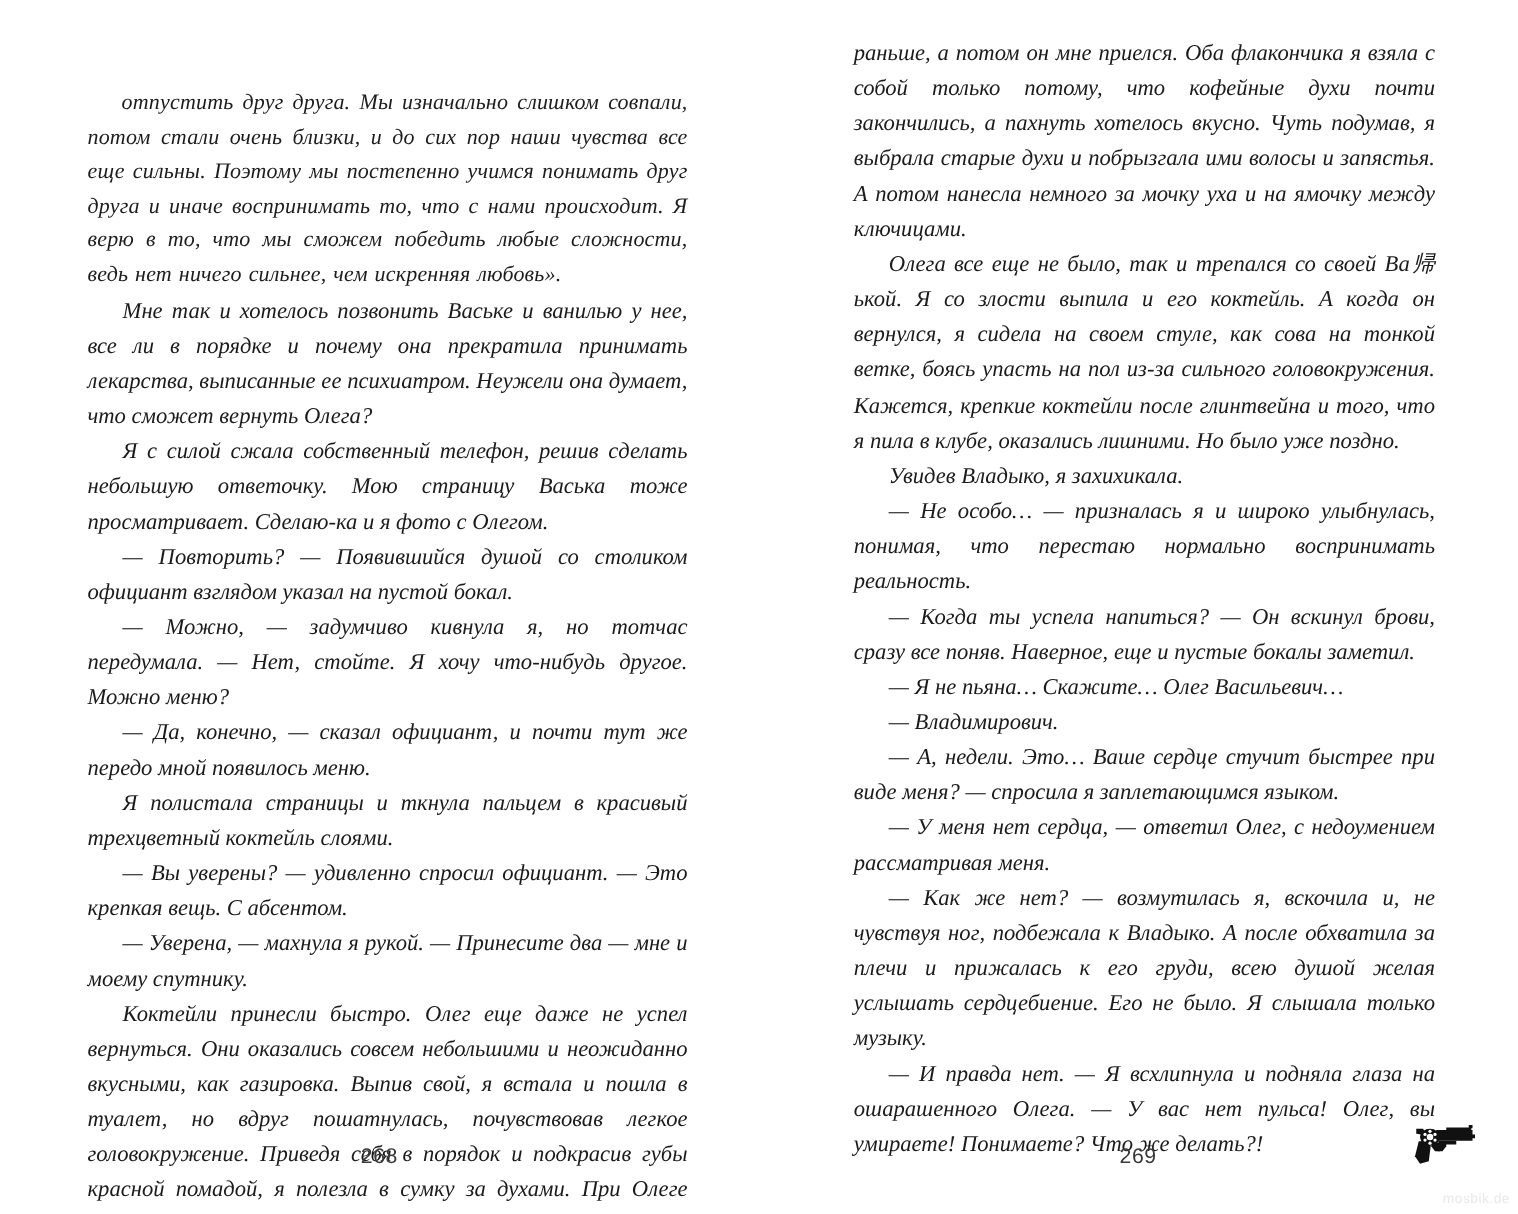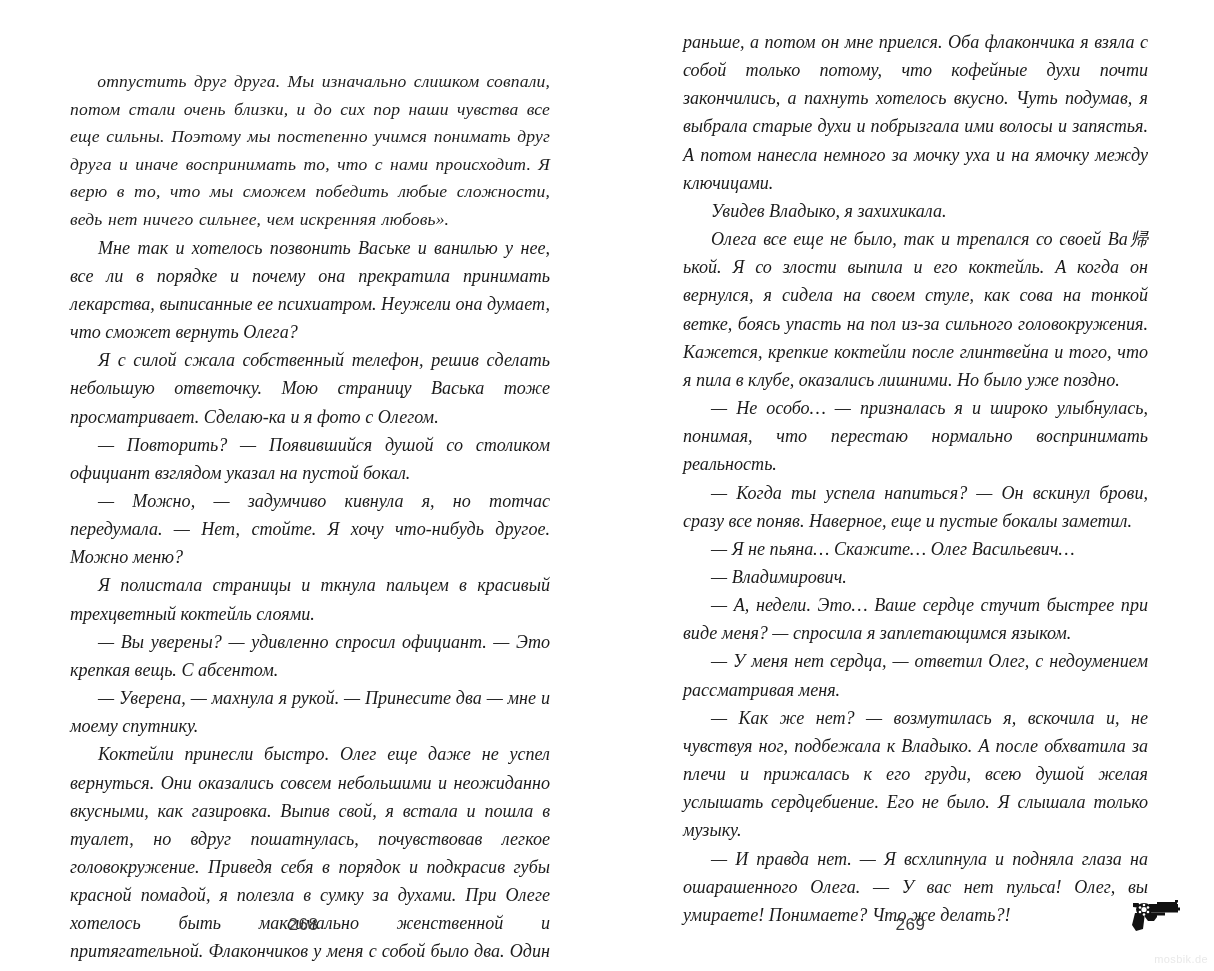--- a/index.html
+++ b/index.html
@@ -102,33 +102,34 @@
 
 <div class="spread">
 
   <div class="page page-left">
     <div class="textblock" id="left-text">
         <p class="letter">отпустить друг друга. Мы изначально слишком совпали, потом стали очень близки, и до сих пор наши чувства все еще сильны. Поэтому мы постепенно учимся понимать друг друга и иначе воспринимать то, что с нами происходит. Я верю в то, что мы сможем победить любые сложности, ведь нет ничего сильнее, чем искренняя любовь».</p>
         <p>Мне так и хотелось позвонить Ваське и ванилью у нее, все ли в порядке и почему она прекратила принимать лекарства, выписанные ее психиатром. Неужели она думает, что сможет вернуть Олега?</p>
         <p>Я с силой сжала собственный телефон, решив сделать небольшую ответочку. Мою страницу Васька тоже просматривает. Сделаю-ка и я фото с Олегом.</p>
         <p>— Повторить? — Появившийся душой со столиком официант взглядом указал на пустой бокал.</p>
         <p>— Можно, — задумчиво кивнула я, но тотчас передумала. — Нет, стойте. Я хочу что-нибудь другое. Можно меню?</p>
+        <p>— Да, конечно, — сказал официант, и почти тут же передо мной появилось меню.</p>
         <p>Я полистала страницы и ткнула пальцем в красивый трехцветный коктейль слоями.</p>
         <p>— Вы уверены? — удивленно спросил официант. — Это крепкая вещь. С абсентом.</p>
         <p>— Уверена, — махнула я рукой. — Принесите два — мне и моему спутнику.</p>
         <p>Коктейли принесли быстро. Олег еще даже не успел вернуться. Они оказались совсем небольшими и неожиданно вкусными, как газировка. Выпив свой, я встала и пошла в туалет, но вдруг пошатнулась, почувствовав легкое головокружение. Приведя себя в порядок и подкрасив губы красной помадой, я полезла в сумку за духами. При Олеге хотелось быть максимально женственной и притягательной. Флакончиков у меня с собой было два. Один аромат повседневный, кофейно-ванильный, которым я пользовалась последние недели. Другой аромат, в котором прохладная лаванда смешивалась с горьковатым медом и ванилью, я часто использовала</p>
       </div>
     <div class="folio">268</div>
   </div>
 
   <div class="page page-right">
     <div class="textblock" id="right-text">
         <p class="noindent">раньше, а потом он мне приелся. Оба флакончика я взяла с собой только потому, что кофейные духи почти закончились, а пахнуть хотелось вкусно. Чуть подумав, я выбрала старые духи и побрызгала ими волосы и запястья. А потом нанесла немного за мочку уха и на ямочку между ключицами.</p>
+        <p>Олега все еще не было, так и трепался со своей Ва帰ькой. Я со злости выпила и его коктейль. А когда он вернулся, я сидела на своем стуле, как сова на тонкой ветке, боясь упасть на пол из-за сильного головокружения. Кажется, крепкие коктейли после глинтвейна и того, что я пила в клубе, оказались лишними. Но было уже поздно.</p>
         <p>Увидев Владыко, я захихикала.</p>
-        <p>Олега все еще не было, так и трепался со своей Ва帰ькой. Я со злости выпила и его коктейль. А когда он вернулся, я сидела на своем стуле, как сова на тонкой ветке, боясь упасть на пол из-за сильного головокружения. Кажется, крепкие коктейли после глинтвейна и того, что я пила в клубе, оказались лишними. Но было уже поздно.</p>
         <p>— Не особо… — призналась я и широко улыбнулась, понимая, что перестаю нормально воспринимать реальность.</p>
         <p>— Когда ты успела напиться? — Он вскинул брови, сразу все поняв. Наверное, еще и пустые бокалы заметил.</p>
         <p>— Я не пьяна… Скажите… Олег Васильевич…</p>
         <p>— Владимирович.</p>
         <p>— А, недели. Это… Ваше сердце стучит быстрее при виде меня? — спросила я заплетающимся языком.</p>
         <p>— У меня нет сердца, — ответил Олег, с недоумением рассматривая меня.</p>
         <p>— Как же нет? — возмутилась я, вскочила и, не чувствуя ног, подбежала к Владыко. А после обхватила за плечи и прижалась к его груди, всею душой желая услышать сердцебиение. Его не было. Я слышала только музыку.</p>
         <p>— И правда нет. — Я всхлипнула и подняла глаза на ошарашенного Олега. — У вас нет пульса! Олег, вы умираете! Понимаете? Что же делать?!</p>
       </div>
     <div class="folio">269</div>

